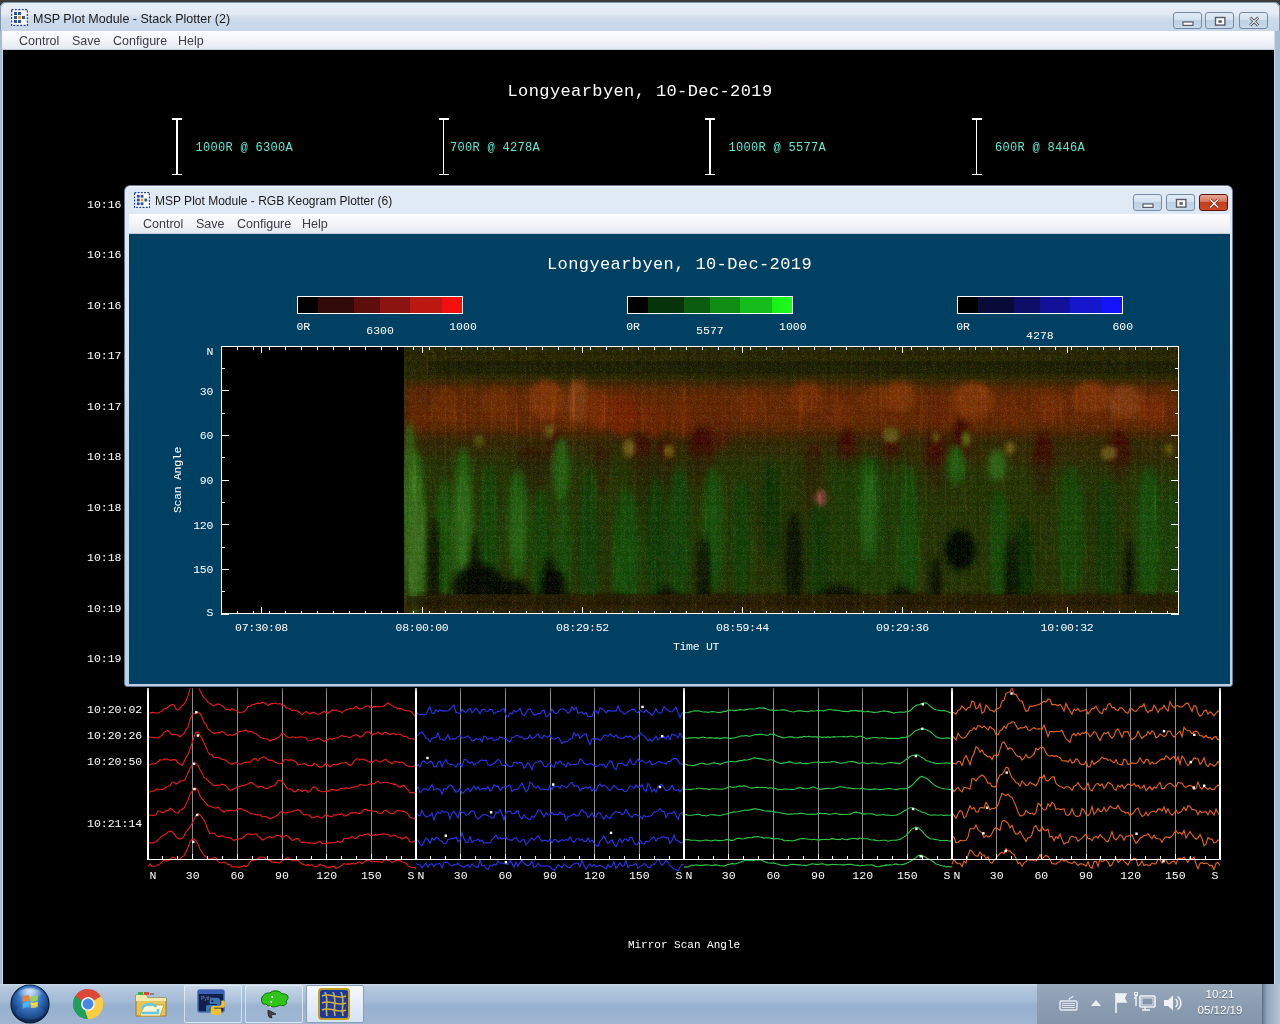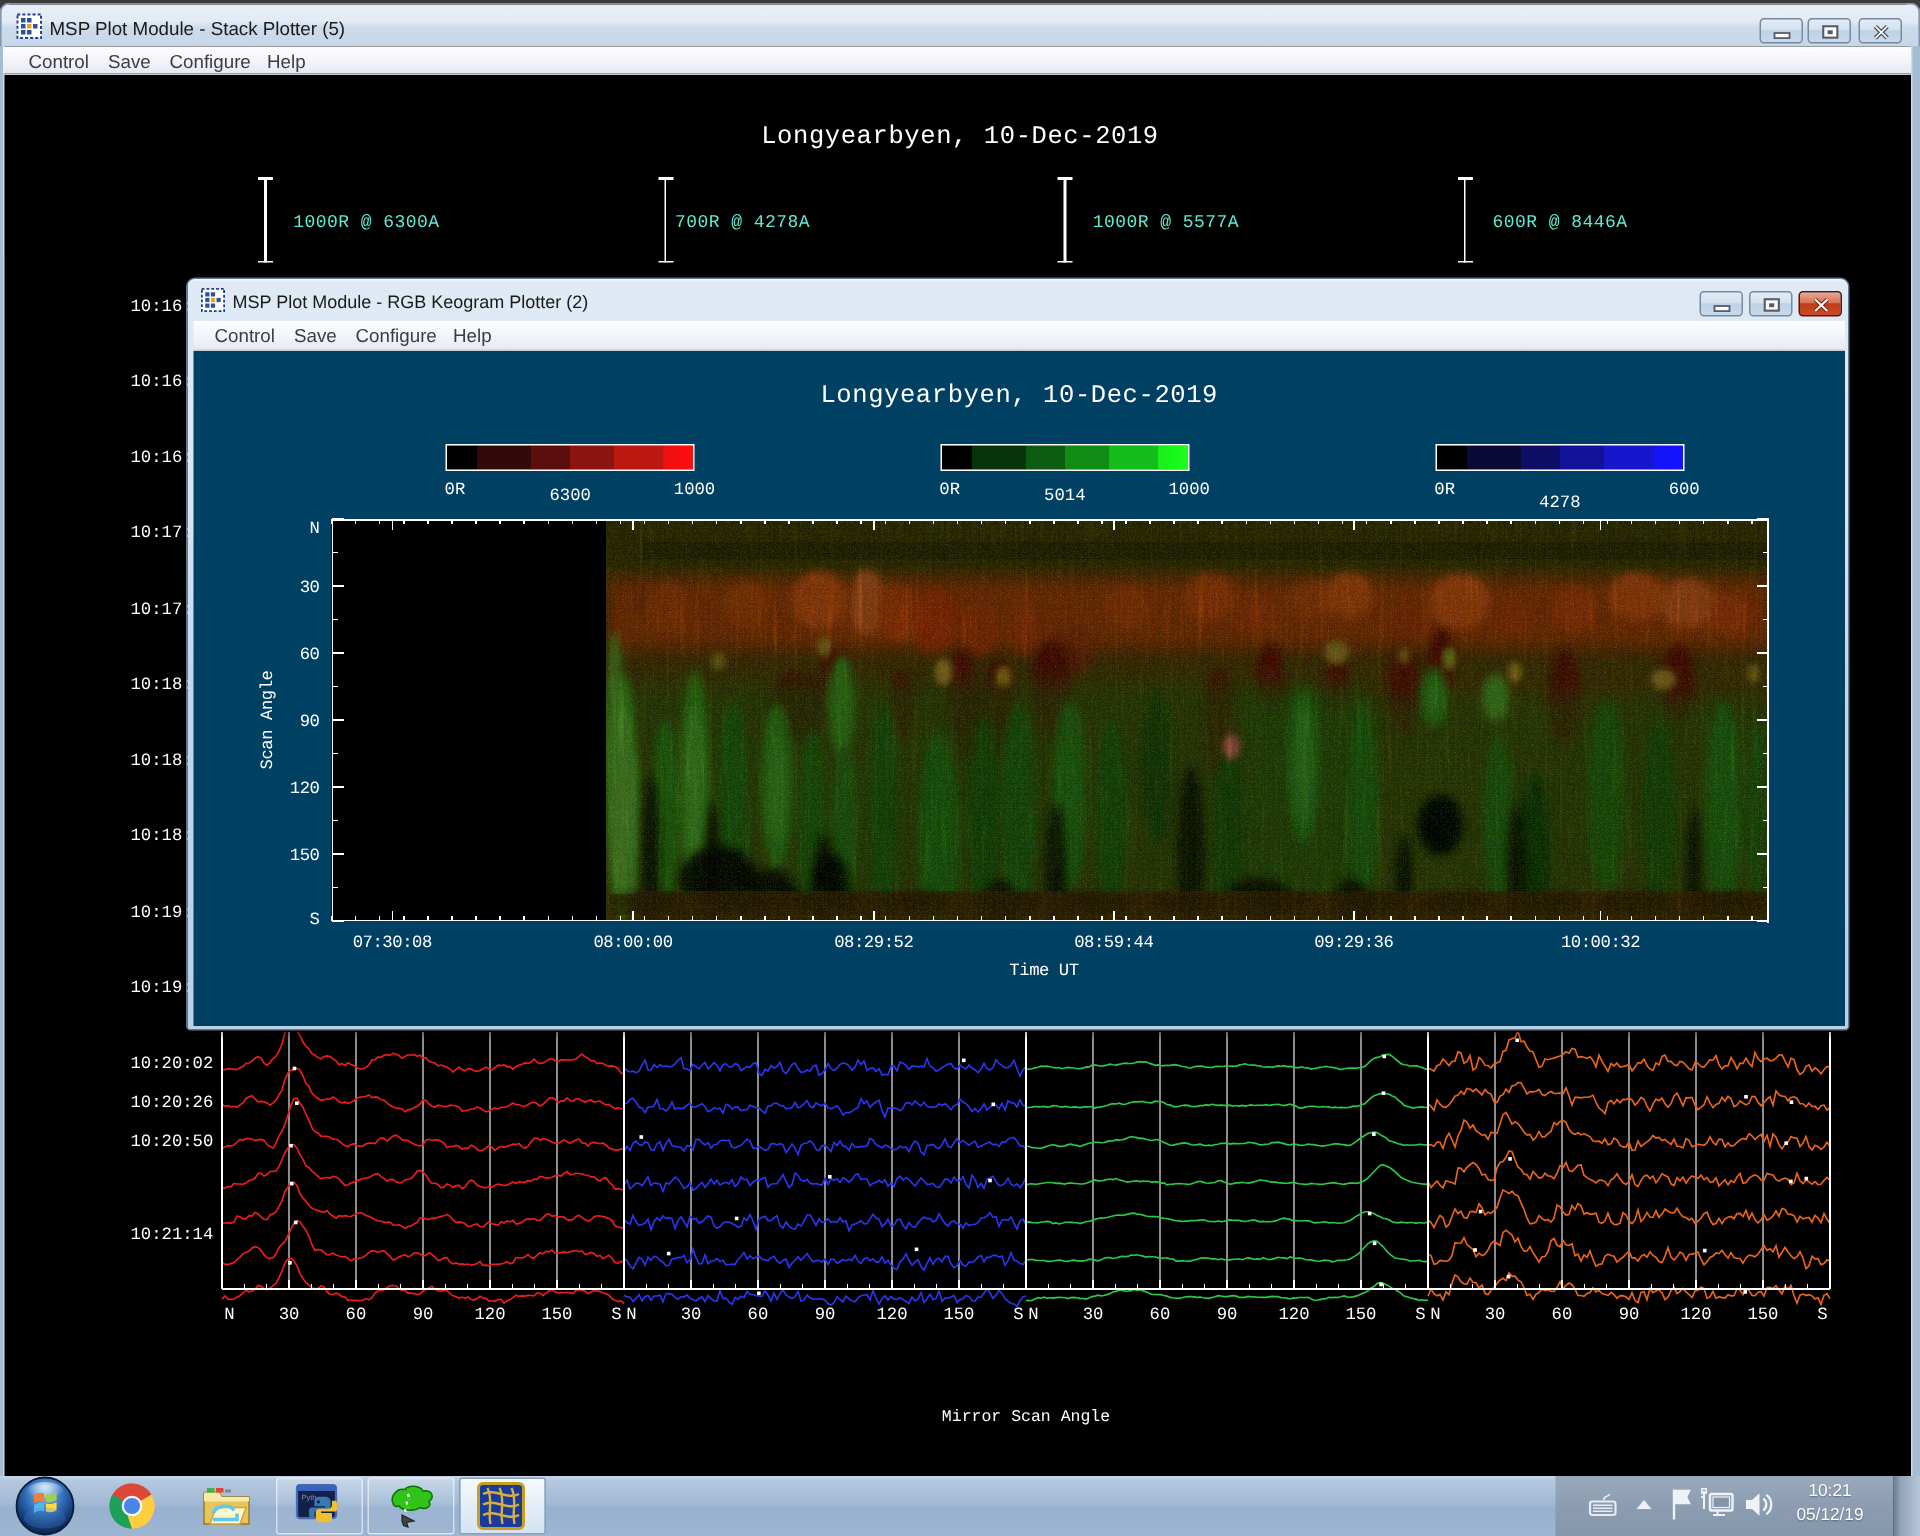--- a/index.html
+++ b/index.html
@@ -37,21 +37,21 @@
   <svg style="position:absolute;left:11px;top:7px" width="17" height="17" viewBox="0 0 17 17">
     <rect x="0.5" y="0.5" width="16" height="16" fill="#fff" stroke="#1e3f8f" stroke-width="1.6" stroke-dasharray="2 1.4"></rect>
     <rect x="3" y="3" width="3" height="3" fill="#2c52a0"></rect>
       <rect x="7" y="3" width="3" height="3" fill="#2c52a0"></rect>
     <rect x="3" y="7" width="3" height="3" fill="#2c52a0"></rect>
       <rect x="7" y="7" width="3" height="3" fill="#f0a020"></rect>
     <rect x="3" y="11" width="3" height="3" fill="#2c52a0"></rect>
       <rect x="7" y="11" width="3" height="3" fill="#2c52a0"></rect>
     <rect x="11" y="7" width="3" height="3" fill="#2c52a0"></rect>
   </svg>
-  <div class="wtitle" style="left:33px;top:10px">MSP Plot Module - Stack Plotter (5)</div>
+  <div class="wtitle" style="left:33px;top:10px">MSP Plot Module - Stack Plotter (2)</div>
   <div class="wbtn" style="left:1173px;top:10px">
       <svg width="29" height="17">
         <rect x="9" y="9" width="10" height="3.4" fill="#fcfcfc" stroke="#5a5a66" stroke-width="1.2"></rect>
       </svg>
     </div>
   <div class="wbtn" style="left:1205px;top:10px">
       <svg width="29" height="17">
         <rect x="9.5" y="4.5" width="9.4" height="7.6" fill="#fcfcfc" stroke="#5a5a66" stroke-width="1.4"></rect>
         <rect x="12.4" y="7.2" width="3.4" height="2.6" fill="#5a5a66"></rect>
       </svg>
@@ -312,21 +312,21 @@
   <svg style="position:absolute;left:9px;top:6px" width="16" height="16" viewBox="0 0 17 17">
     <rect x="0.5" y="0.5" width="16" height="16" fill="#fff" stroke="#1e3f8f" stroke-width="1.6" stroke-dasharray="2 1.4"></rect>
     <rect x="3" y="3" width="3" height="3" fill="#2c52a0"></rect>
       <rect x="7" y="3" width="3" height="3" fill="#2c52a0"></rect>
     <rect x="3" y="7" width="3" height="3" fill="#2c52a0"></rect>
       <rect x="7" y="7" width="3" height="3" fill="#f0a020"></rect>
     <rect x="3" y="11" width="3" height="3" fill="#2c52a0"></rect>
       <rect x="7" y="11" width="3" height="3" fill="#2c52a0"></rect>
     <rect x="11" y="7" width="3" height="3" fill="#2c52a0"></rect>
   </svg>
-  <div class="wtitle" style="left:30px;top:8px;font-size:12px">MSP Plot Module - RGB Keogram Plotter (2)</div>
+  <div class="wtitle" style="left:30px;top:8px;font-size:12px">MSP Plot Module - RGB Keogram Plotter (6)</div>
   <div class="wbtn" style="left:1008px;top:8px">
       <svg width="29" height="17">
         <rect x="9" y="9" width="10" height="3.4" fill="#fcfcfc" stroke="#5a5a66" stroke-width="1.2"></rect>
       </svg>
     </div>
   <div class="wbtn" style="left:1041px;top:8px">
       <svg width="29" height="17">
         <rect x="9.5" y="4.5" width="9.4" height="7.6" fill="#fcfcfc" stroke="#5a5a66" stroke-width="1.4"></rect>
         <rect x="12.4" y="7.2" width="3.4" height="2.6" fill="#5a5a66"></rect>
       </svg>
@@ -343,21 +343,21 @@
     <div class="mitem" style="left:108px">Configure</div>
     <div class="mitem" style="left:173px">Help</div>
   </div>
   <div id="kcontent">
     <div id="ktitle">Longyearbyen, 10-Dec-2019</div>
     <div class="cbar" style="left:168.3px;background:linear-gradient(90deg,#000 0%,#000 12%,#330a0a 12%,#330a0a 34%,#5c0e0c 34%,#5c0e0c 50%,#8c1410 50%,#8c1410 68%,#bc1812 68%,#bc1812 88%,#ee1010 88%,#ff0c0c 100%)"></div>
 <div class="clab" style="left:154.3px;top:86px;width:40px">0R</div>
 <div class="clab" style="left:221.10000000000002px;top:90px;width:60px">6300</div>
 <div class="clab" style="left:304.0px;top:86px;width:60px">1000</div><div class="cbar" style="left:498.1px;background:linear-gradient(90deg,#000 0%,#000 12%,#07330a 12%,#07330a 34%,#0b5c10 34%,#0b5c10 50%,#108c14 50%,#108c14 68%,#14bc1c 68%,#14bc1c 88%,#18ee18 88%,#1aff1a 100%)"></div>
 <div class="clab" style="left:484.1px;top:86px;width:40px">0R</div>
-<div class="clab" style="left:550.9px;top:90px;width:60px">5014</div>
+<div class="clab" style="left:550.9px;top:90px;width:60px">5577</div>
 <div class="clab" style="left:633.8px;top:86px;width:60px">1000</div><div class="cbar" style="left:828.1px;background:linear-gradient(90deg,#000 0%,#000 12%,#0a0a38 12%,#0a0a38 34%,#0e0e66 34%,#0e0e66 50%,#121298 50%,#121298 68%,#1616cc 68%,#1616cc 88%,#1414f4 88%,#1212ff 100%)"></div>
 <div class="clab" style="left:814.1px;top:86px;width:40px">0R</div>
 <div class="clab" style="left:880.9px;top:95px;width:60px">4278</div>
 <div class="clab" style="left:963.8px;top:86px;width:60px">600</div>
     <svg id="keo" width="1101" height="450" viewBox="0 0 1101 450">
 <defs>
 <clipPath id="dc">
             <rect x="275" y="112" width="775" height="268"></rect>
           </clipPath>
 <filter id="bl6" x="-60%" y="-60%" width="220%" height="220%">

